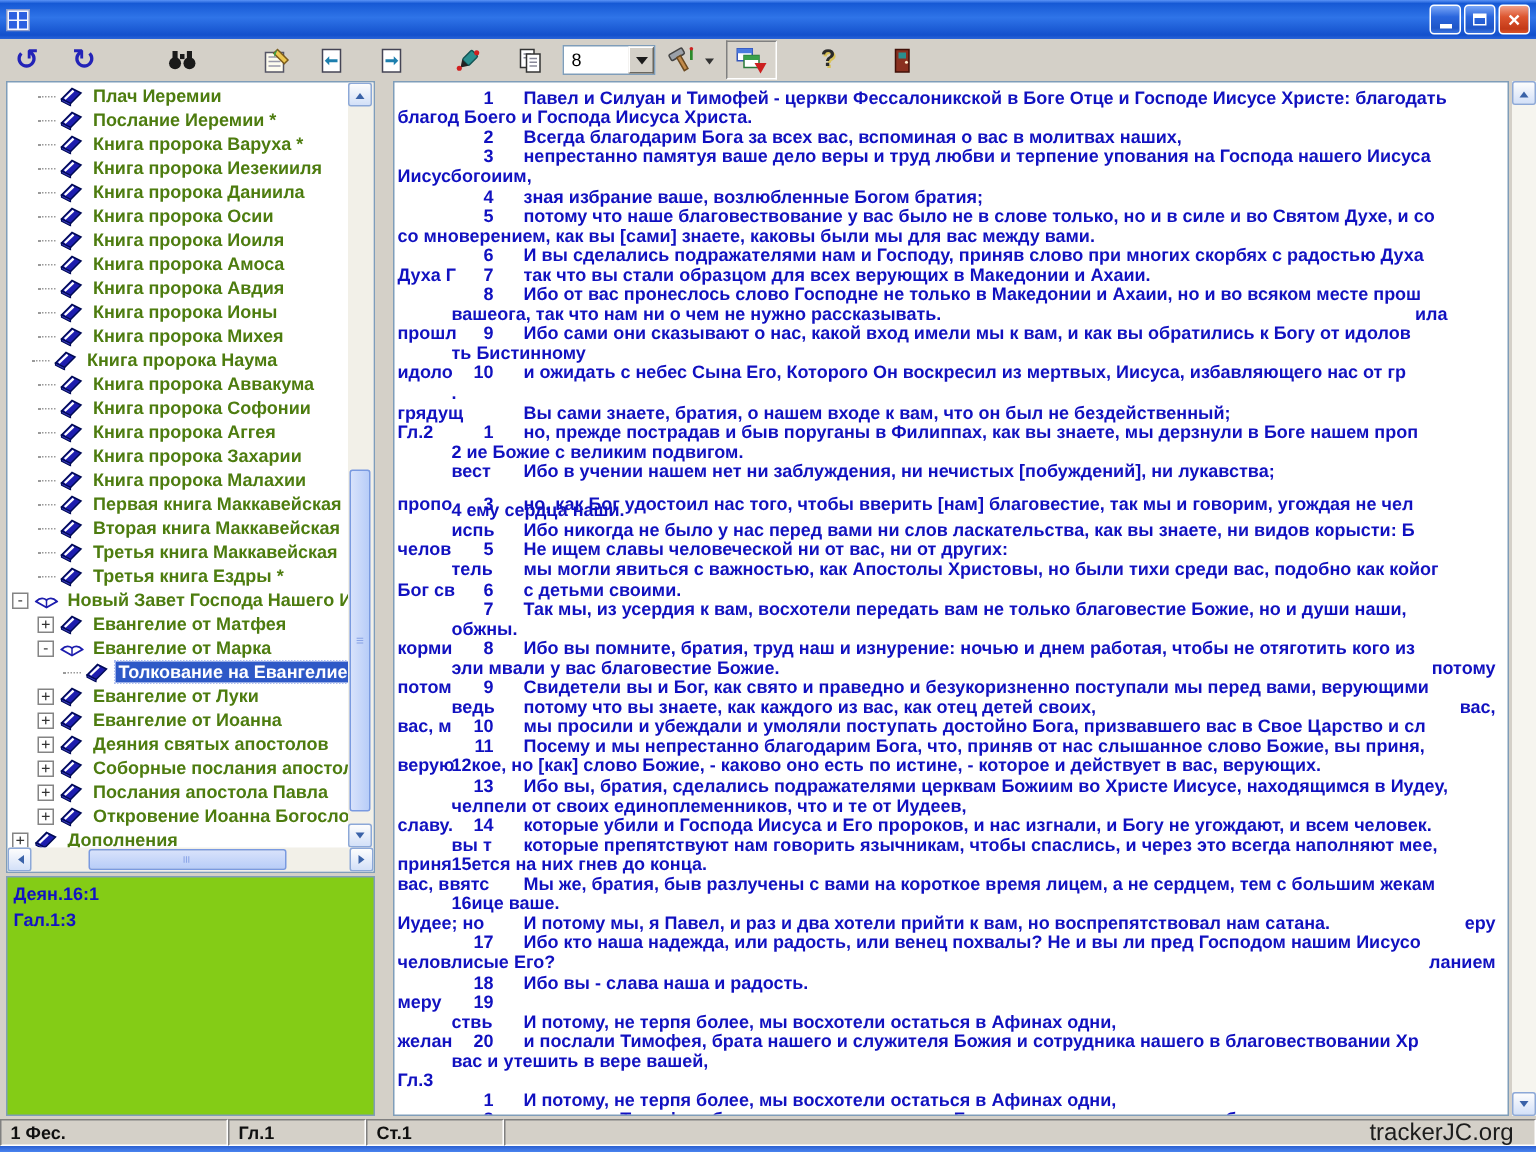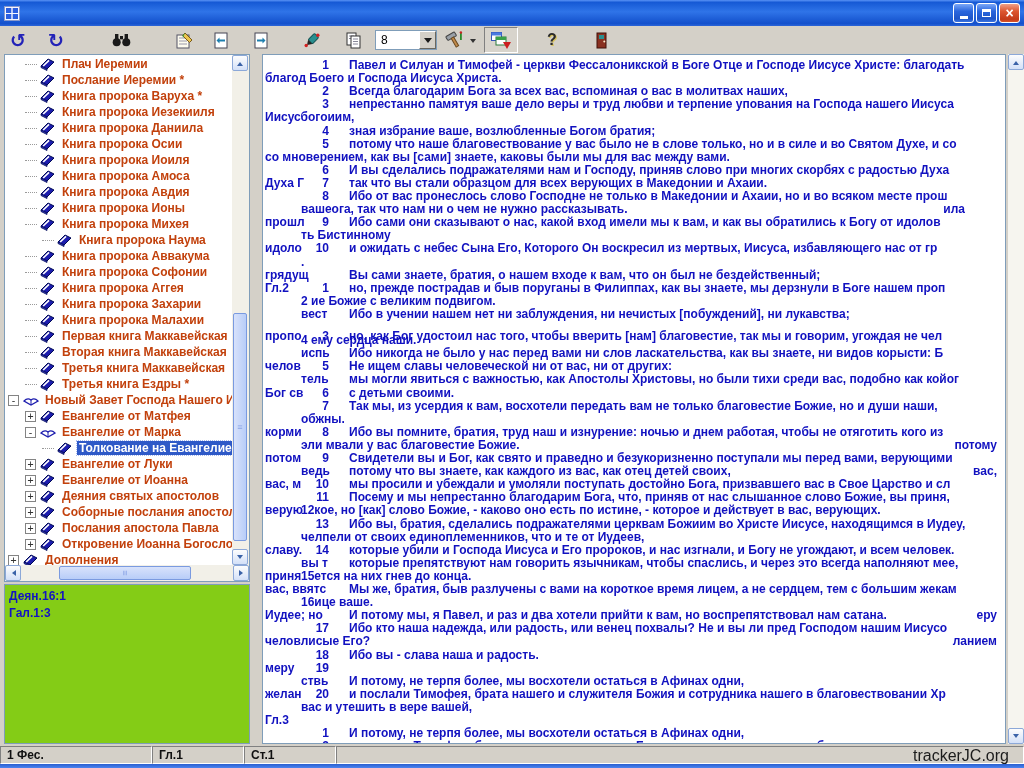--- a/index.html
+++ b/index.html
@@ -30,21 +30,21 @@
   .pressedbox{position:absolute;left:484px;top:1px;width:34px;height:26px;border:1px solid;border-color:#808080 #ffffff #ffffff #808080;background:#d8d4cc;display:flex;align-items:center;justify-content:center;}
   .helpbtn{color:#2a2a2a;font-size:16px;text-shadow:1px 1px 0 #d9c25a;}
 
   
   .tree-box{position:absolute;left:4px;top:54px;width:246px;height:528px;background:#fff;border:1px solid #7f9db9;overflow:hidden;}
   .tree-items{position:absolute;left:0;top:0;right:17px;bottom:16px;overflow:hidden;}
   .trow{position:absolute;left:0;height:16px;display:flex;align-items:center;white-space:nowrap;width:100%;}
   .ebox{width:11px;height:11px;border:1px solid #848484;background:#fff;color:#333;font-size:10px;line-height:9px;text-align:center;margin-right:4px;flex:none;font-family:"DejaVu Sans Mono",monospace;}
   .stub{width:12px;height:0;border-top:1px dotted #9a9a9a;margin-right:3px;flex:none;}
   .ticon{width:16px;height:13px;flex:none;margin-right:4px;}
-  .tlabel{font-size:12px;font-weight:bold;color:#c2410c;padding:0 2px;}
+  .tlabel{font-size:12px;font-weight:bold;color:#4d7c0f;padding:0 2px;}
   .tlabel.sel{background:#2e59c7;color:#fff;outline:1px dotted #aabbee;}
 
   
   .sbtrack{background:#f2f0e8;}
   .tree-vsb{position:absolute;right:0;top:0;width:17px;bottom:16px;}
   .tree-hsb{position:absolute;left:0;bottom:0;right:0;height:16px;}
   .sbtn{position:absolute;width:16px;height:16px;background:linear-gradient(#fdfdfd,#d3e0f8);border:1px solid #8ca8d8;border-radius:2px;display:flex;align-items:center;justify-content:center;padding:0;}
   .sarrow{width:0;height:0;border:3px solid transparent;}
   .a-up{border-bottom:4px solid #3a62a8;margin-top:-2px;}
   .a-down{border-top:4px solid #3a62a8;margin-bottom:-2px;}
@@ -291,21 +291,21 @@
         </div>
         <div class="trow" style="top: 161px; padding-left: 20px;">
           <span class="stub"></span>
           <svg viewBox="0 0 16 13" class="ticon">
             <polygon points="1,8 8,1 14,4 7,11" fill="#1d1dae" stroke="#000a55"></polygon>
             <polygon points="1,8 7,11 7,12.5 1,9.5" fill="#3a3ac8" stroke="#000a55" stroke-width="0.8"></polygon>
             <line x1="3.2" y1="8" x2="9" y2="2.4" stroke="#fff" stroke-width="1.6"></line>
           </svg>
           <span class="tlabel">Книга пророка Михея</span>
         </div>
-        <div class="trow" style="top: 177px; padding-left: 37px;">
+        <div class="trow" style="top: 177px; padding-left: 16px;">
           <span class="stub"></span>
           <svg viewBox="0 0 16 13" class="ticon">
             <polygon points="1,8 8,1 14,4 7,11" fill="#1d1dae" stroke="#000a55"></polygon>
             <polygon points="1,8 7,11 7,12.5 1,9.5" fill="#3a3ac8" stroke="#000a55" stroke-width="0.8"></polygon>
             <line x1="3.2" y1="8" x2="9" y2="2.4" stroke="#fff" stroke-width="1.6"></line>
           </svg>
           <span class="tlabel">Книга пророка Наума</span>
         </div>
         <div class="trow" style="top: 193px; padding-left: 20px;">
           <span class="stub"></span>

